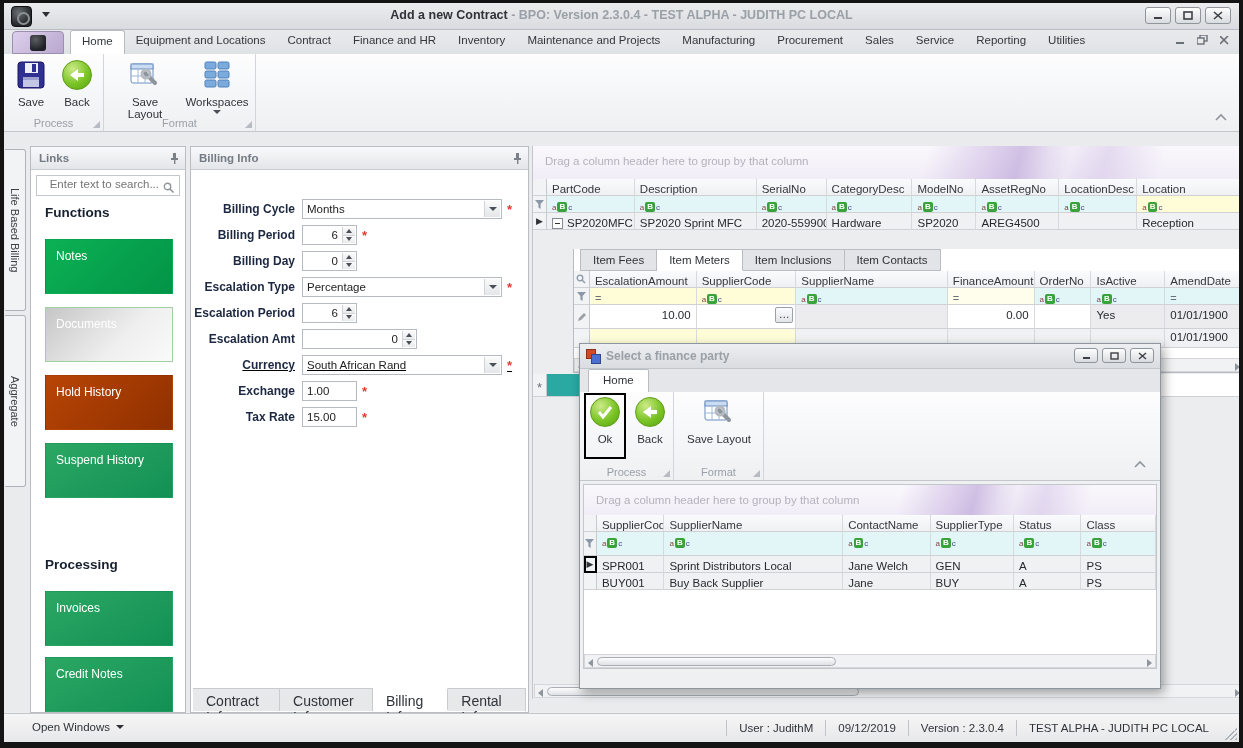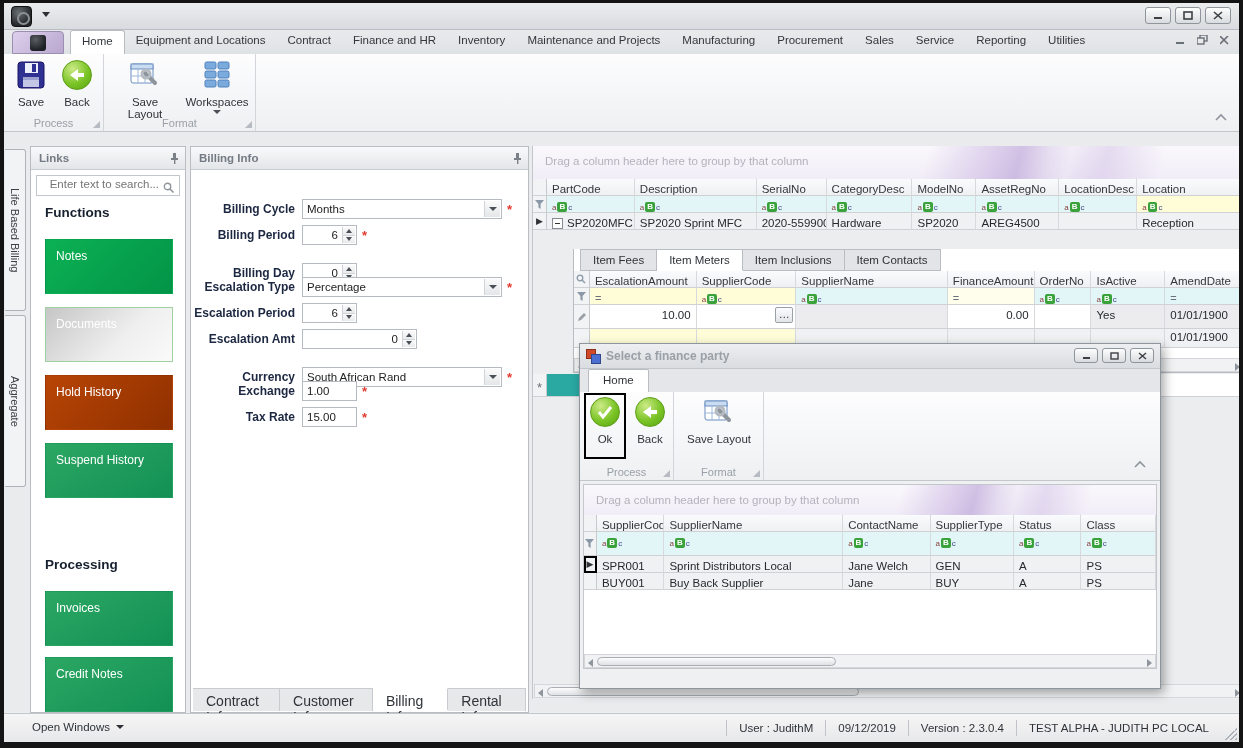--- a/index.html
+++ b/index.html
@@ -181,20 +181,21 @@
       background:linear-gradient(135deg, transparent 50%, #aeb3b9 50%, #aeb3b9 58%, transparent 58%, transparent 70%, #aeb3b9 70%, #aeb3b9 78%, transparent 78%, transparent 90%, #aeb3b9 90%); }
 </style>
 </head>
 <body>
 
 <div class="w">
 
   <div class="titlebar">
     <div class="appicon"></div>
     <div class="qat-caret"></div>
+    <div class="tb-title"><b>Add a new Contract</b><span class="dim"> - BPO: Version 2.3.0.4 - TEST ALPHA - JUDITH PC LOCAL</span></div>
     <div class="wbtns">
       <div class="wbtn">
           <svg width="10" height="9">
             <rect x="1" y="6" width="8" height="2" fill="#3c4045"></rect>
           </svg>
         </div>
       <div class="wbtn">
           <svg width="10" height="9">
             <rect x="1" y="1" width="8" height="7" fill="none" stroke="#3c4045" stroke-width="1.6"></rect>
           </svg>
@@ -368,21 +369,21 @@
         <div class="fspin" style="width:55px;"><span>6</span><span class="ud">
               <span>
                 <i class="tri-up"></i>
               </span>
               <span>
                 <i class="tri-dn"></i>
               </span>
             </span></div>
         <span class="req">*</span>
       </div>
-      <div class="frow" style="top:116px;">
+      <div class="frow" style="top:104px;">
         <div class="flabel">Billing Day</div>
         <div class="fspin" style="width:55px;"><span>0</span><span class="ud">
               <span>
                 <i class="tri-up"></i>
               </span>
               <span>
                 <i class="tri-dn"></i>
               </span>
             </span></div>
       </div>
@@ -408,21 +409,21 @@
         <div class="flabel">Escalation Amt</div>
         <div class="fspin" style="width:115px;"><span>0</span><span class="ud">
               <span>
                 <i class="tri-up"></i>
               </span>
               <span>
                 <i class="tri-dn"></i>
               </span>
             </span></div>
       </div>
-      <div class="frow" style="top:220px;">
+      <div class="frow" style="top:208px;text-decoration:underline;">
         <div class="flabel">Currency</div>
         <div class="fsel" style="width:200px;"><span>South African Rand</span><span class="dd">
               <span class="caret-down"></span>
             </span></div>
         <span class="req">*</span>
       </div>
       <div class="frow" style="top:234px;">
         <div class="flabel">Exchange</div>
         <input class="ftext" value="1.00" style="">
         <span class="req">*</span>

